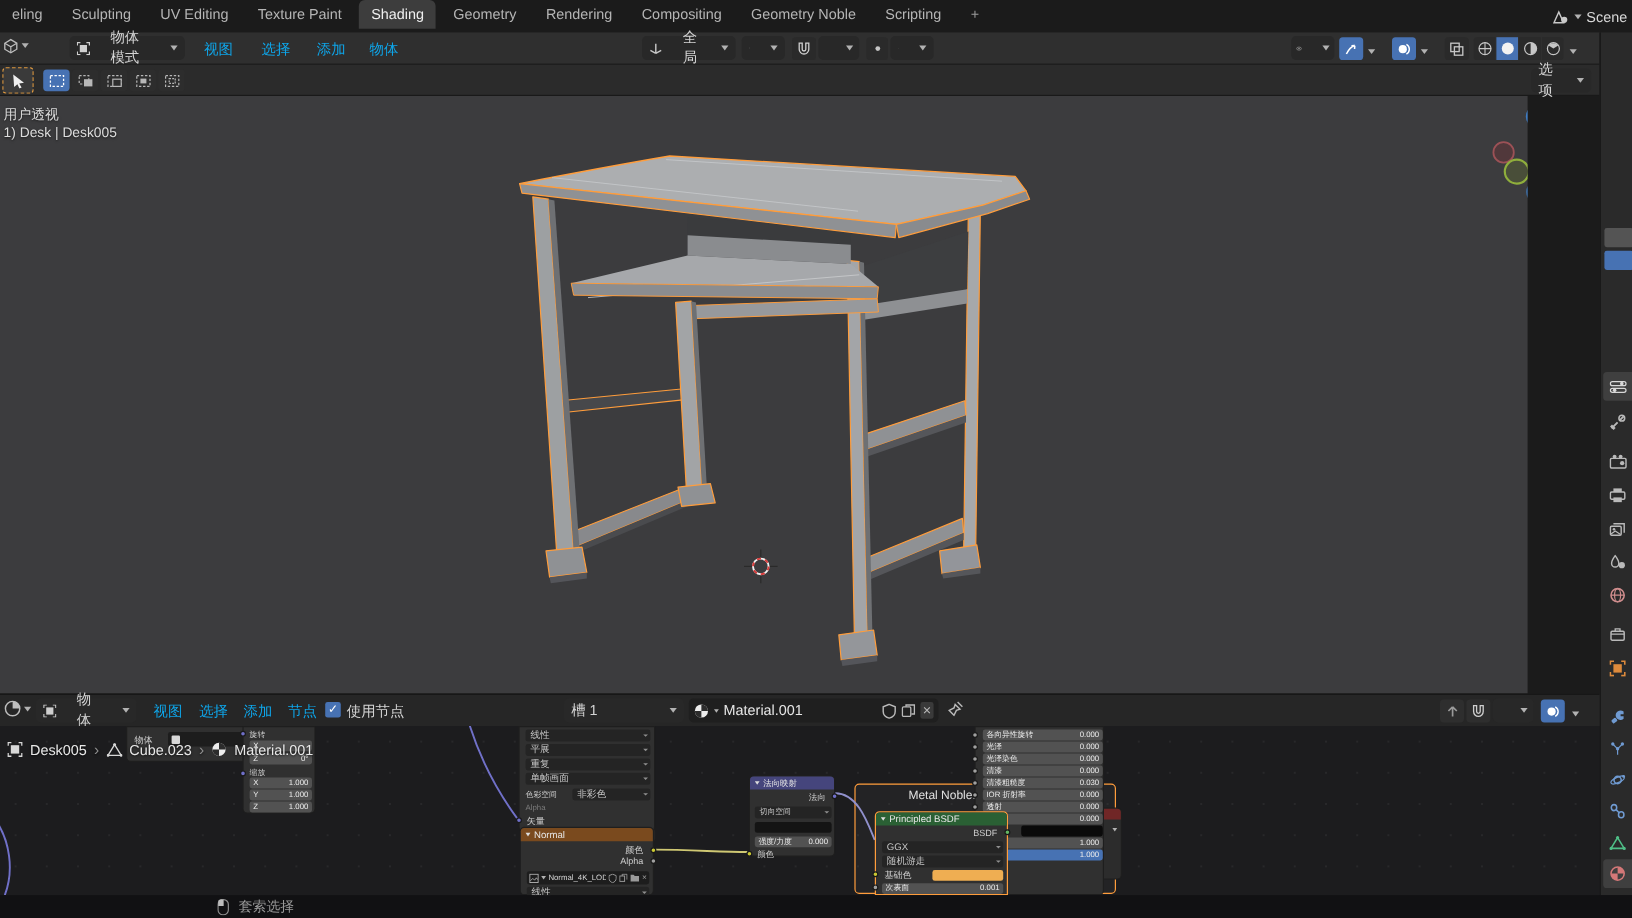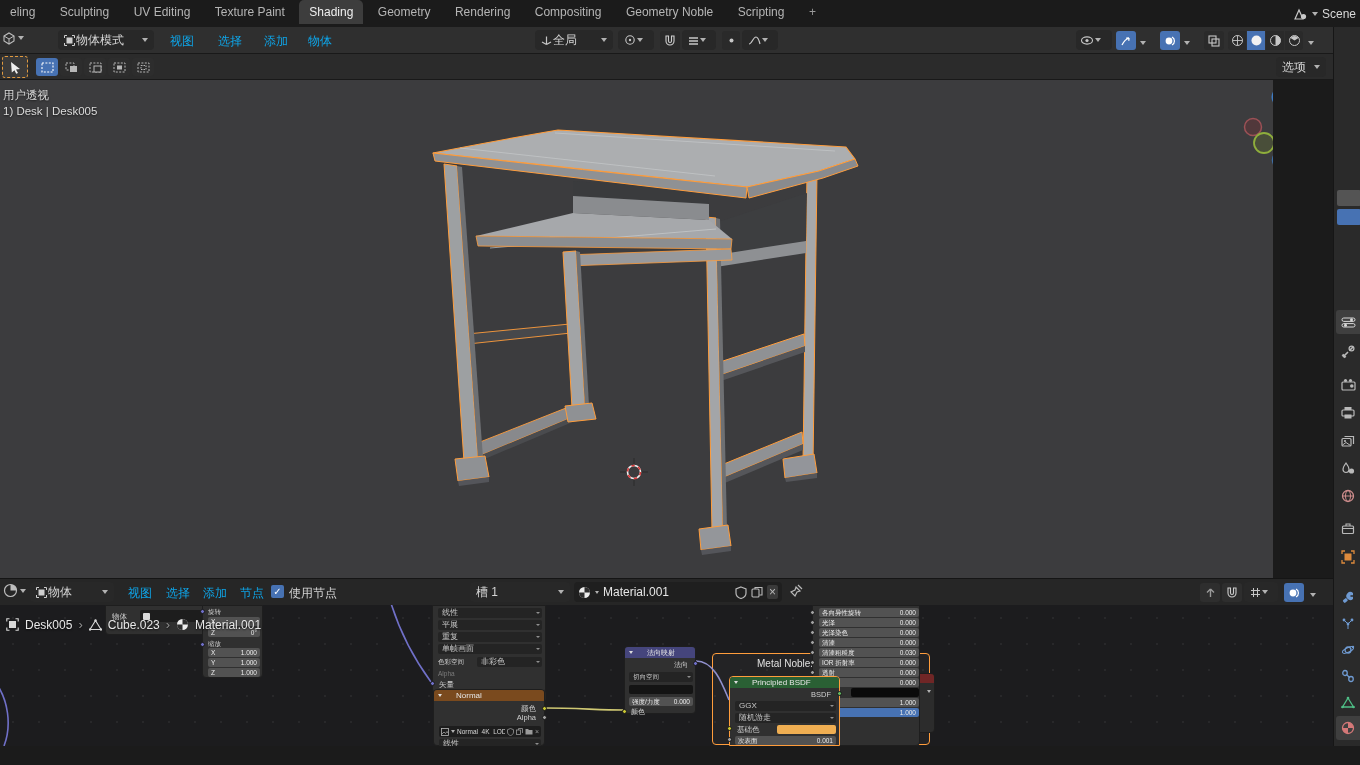--- a/index.html
+++ b/index.html
@@ -9,21 +9,21 @@
   #app { position:relative; width:1360px; height:765px; background:#1b1b1b; }
 
   
   #topbar { left:0; top:0; width:1360px; height:27px; background:#1b1b1b; }
   .wtab { display:inline-block; padding:5px 10px; font-size:12px; color:#b5b5b5; cursor:pointer; }
   .wtab.active { background:#3d3d3d; color:#efefef; border-radius:5px 5px 0 0; }
   .wtab.plus { color:#9a9a9a; }
   #scenebox { right:0; top:0; height:27px; display:flex; align-items:center; gap:4px; padding-right:4px; color:#d8d8d8; font-size:12px; }
 
   
-  .pill { background:#282828; border-radius:4px; display:flex; align-items:center; gap:1px;
+  .pill { background:#282828; border-radius:4px; display:flex; align-items:center; gap:17px;
           padding:0 6px; height:20px; color:#d4d4d4; font-size:12px; }
   .menuitem { color:#0ea5e9; font-size:12px; padding:4px 6px; cursor:pointer; }
   .car { width:0; height:0; border:3px solid transparent; border-top:4px solid #b2b2b2; margin-top:3px; }
   .car.sm { border-width:2.5px; border-top-width:3.5px; margin-top:2px; }
   .iconbtn { display:flex; align-items:center; justify-content:center; border-radius:3px; }
   .blue { background:#4772b3 !important; }
 
   
   #vheader { left:0; top:27px; width:1333px; height:27px; background:#2f2f2f; border-bottom:1px solid #191919; }
   #toolstrip { left:0; top:54px; width:1333px; height:26px; background:#2b2b2b; border-bottom:1px solid #191919; }
@@ -35,21 +35,21 @@
   #statusbar { left:0; top:746px; width:1360px; height:19px; background:#111113; display:flex; align-items:center; }
 
   
   .vtext { color:#dcdcdc; font-size:11.5px; text-shadow:0 1px 2px rgba(0,0,0,.6); }
 
   
   .selmode { width:22px; height:18px; background:#2d2d2d; border-radius:3px; display:flex; align-items:center; justify-content:center; }
 
   
   .node { position:absolute; background:#303030; border:1px solid #1e1e1e; border-radius:4px; font-size:8px; color:#cfcfcf; }
-  .nhead { height:11px; display:flex; align-items:center; gap:14px; padding:0 4px; border-radius:3px 3px 0 0;
+  .nhead { height:11px; display:flex; align-items:center; gap:3px; padding:0 4px; border-radius:3px 3px 0 0;
            color:#e6e6e6; font-size:8px; white-space:nowrap; overflow:hidden; }
   .ndrop { position:absolute; background:#242424; border-radius:2px; height:10px; line-height:10px;
            padding:0 8px 0 4px; color:#c8c8c8; white-space:nowrap; overflow:hidden; }
   .ndrop::after { content:""; position:absolute; right:2px; top:3.5px; border:2.5px solid transparent; border-top-color:#8f8f8f; }
   .nslider { position:absolute; background:#525252; border-radius:2px; height:9px; line-height:9px;
              color:#ececec; font-size:6.5px; overflow:hidden; white-space:nowrap; }
   .nslider .v { position:absolute; right:3px; top:0; }
   .nslider .l { position:absolute; left:3px; top:0; }
   .sock { position:absolute; width:5px; height:5px; border-radius:50%; border:1px solid #191919; }
   .nlabel { position:absolute; font-size:7.5px; color:#cfcfcf; white-space:nowrap; }
@@ -745,14 +745,24 @@
       <span class="sep">›</span>
       <svg width="13" height="13" viewBox="0 0 13 13">
           <circle cx="6.5" cy="6.5" r="5.5" fill="#ededed"></circle>
           <path d="M6.5 1 A5.5 5.5 0 0 1 12 6.5 L6.5 6.5 Z" fill="#2c2c2c"></path>
           <path d="M6.5 12 A5.5 5.5 0 0 1 1 6.5 L6.5 6.5 Z" fill="#2c2c2c"></path>
         </svg>
       <span>Material.001</span>
     </div>
   </div>
 
+  <div id="statusbar" class="abs">
+    <span style="margin-left:181px;display:flex;align-items:center;gap:8px;">
+      <svg width="10" height="14" viewBox="0 0 10 14">
+          <rect x="0.7" y="0.7" width="8.6" height="12.6" rx="4" fill="none" stroke="#8f8f8f" stroke-width="1"></rect>
+          <path d="M5 0.7 V6" stroke="#8f8f8f" stroke-width="1"></path>
+          <path d="M1 1.5 A4 4 0 0 1 5 0.7 V6 H0.8 V4 Z" fill="#bdbdbd"></path>
+        </svg>
+      <span style="color:#9a9a9a;font-size:11.5px;">套索选择</span>
+    </span>
+  </div>
 
 </div>
 
 </body></html>

